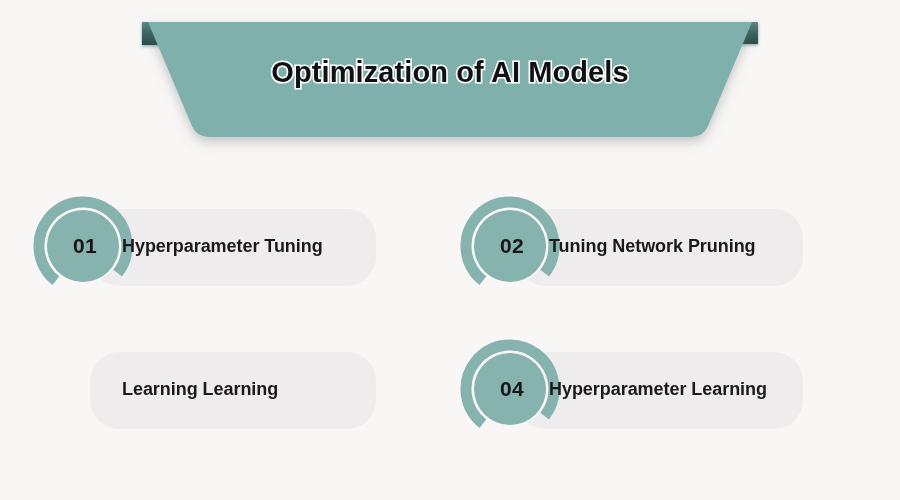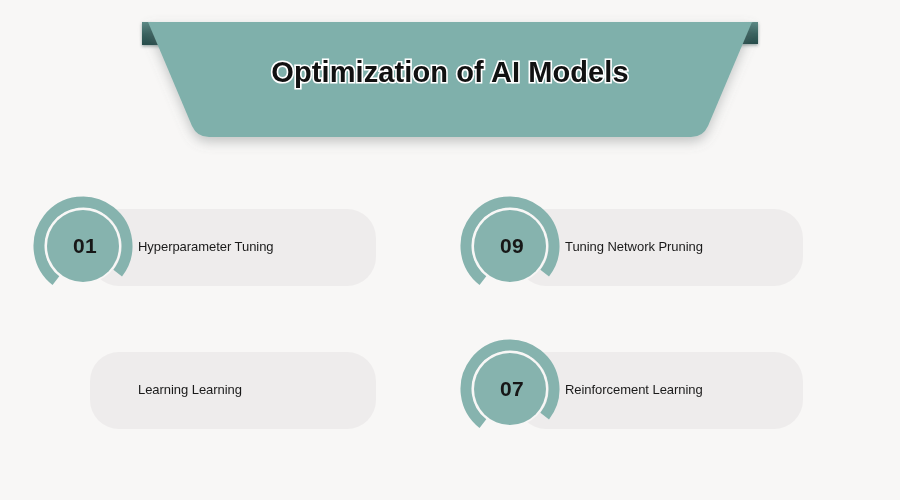--- a/index.html
+++ b/index.html
@@ -104,27 +104,27 @@
     font-size: 21px;
     font-weight: bold;
     color: #171717;
     letter-spacing: 0.3px;
     padding-left: 4px;
     box-sizing: border-box;
   }
 
   .card-label {
     position: absolute;
-    left: 105px;
+    left: 89px;
     top: 0;
     height: 100px;
     display: flex;
     align-items: center;
-    font-size: 13px;
-    font-weight: normal;
+    font-size: 18px;
+    font-weight: bold;
     color: #1a1a1a;
     letter-spacing: -0.05px;
     white-space: nowrap;
   }
 
   
   .card-0 { left: 33px;  top: 196px; text-align: right; }
   .card-1 { left: 460px; top: 196px; }
   .card-2 { left: 33px;  top: 339px; }
   .card-3 { left: 460px; top: 339px; }
@@ -186,36 +186,36 @@
   </div>
 
   <div class="card card-1">
     <div class="card-pill"></div>
     <div class="badge">
       <svg class="badge-svg" viewBox="0 0 100 100">
         <circle cx="50" cy="50" r="44" fill="none" stroke="#86b3ae" stroke-width="11" stroke-dasharray="207 70" transform="rotate(128 50 50)"></circle>
         <circle cx="50" cy="50" r="38" fill="#f8f7f6"></circle>
         <circle cx="50" cy="50" r="36" fill="#86b3ae"></circle>
       </svg>
-      <div class="badge-num">09</div>
+      <div class="badge-num">02</div>
     </div>
     <div class="card-label">Tuning Network Pruning</div>
   </div>
 
   <div class="card card-2">
     <div class="card-pill"></div>
     <div class="card-label">Learning Learning</div>
   </div>
 
   <div class="card card-3">
     <div class="card-pill"></div>
     <div class="badge">
       <svg class="badge-svg" viewBox="0 0 100 100">
         <circle cx="50" cy="50" r="44" fill="none" stroke="#86b3ae" stroke-width="11" stroke-dasharray="207 70" transform="rotate(128 50 50)"></circle>
         <circle cx="50" cy="50" r="38" fill="#f8f7f6"></circle>
         <circle cx="50" cy="50" r="36" fill="#86b3ae"></circle>
       </svg>
-      <div class="badge-num">07</div>
+      <div class="badge-num">04</div>
     </div>
-    <div class="card-label">Reinforcement Learning</div>
+    <div class="card-label">Hyperparameter Learning</div>
   </div>
 
 </div>
 
 </body></html>

